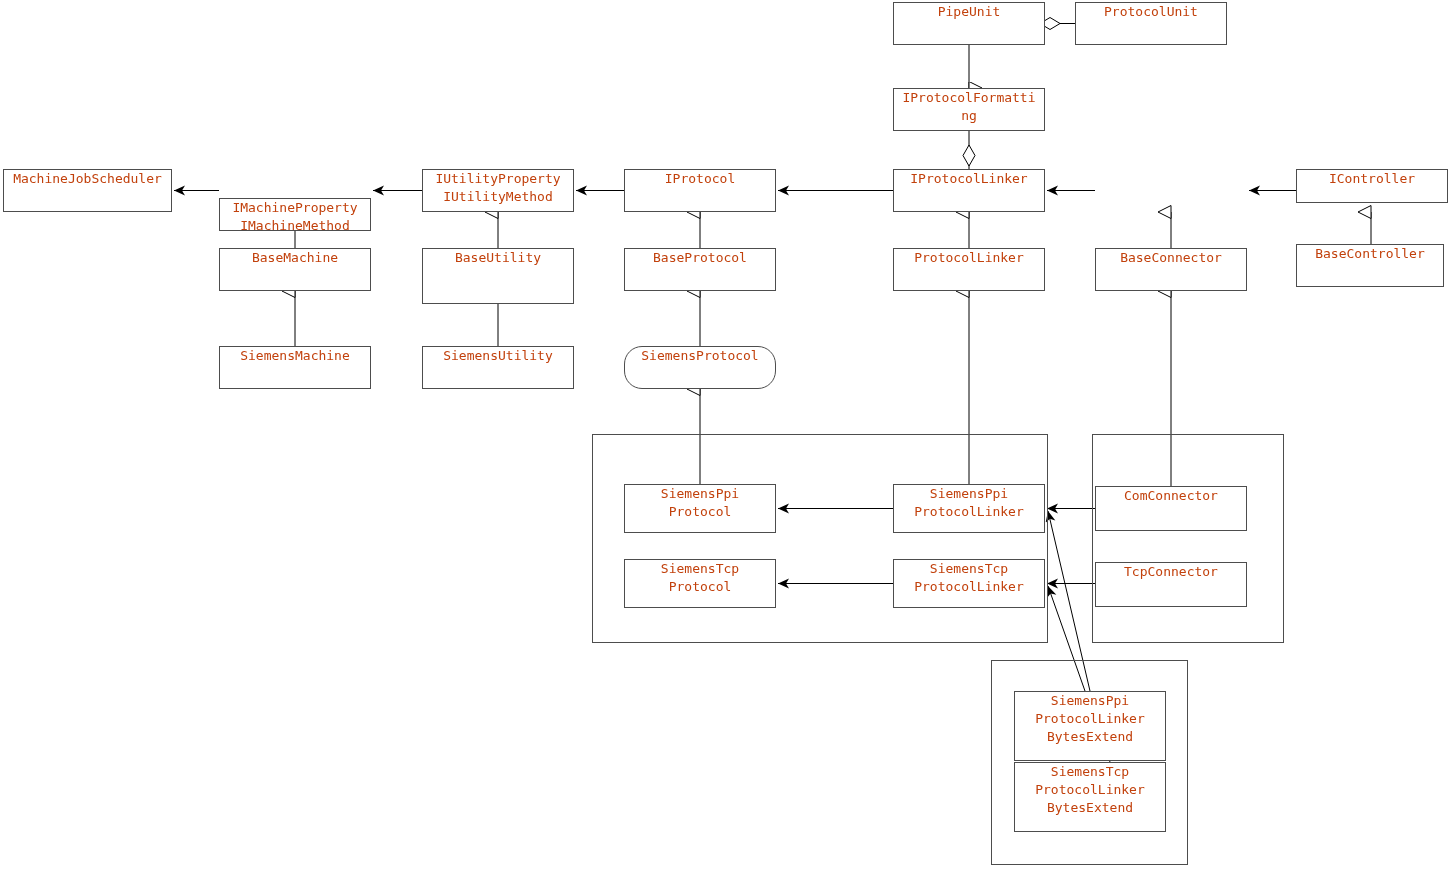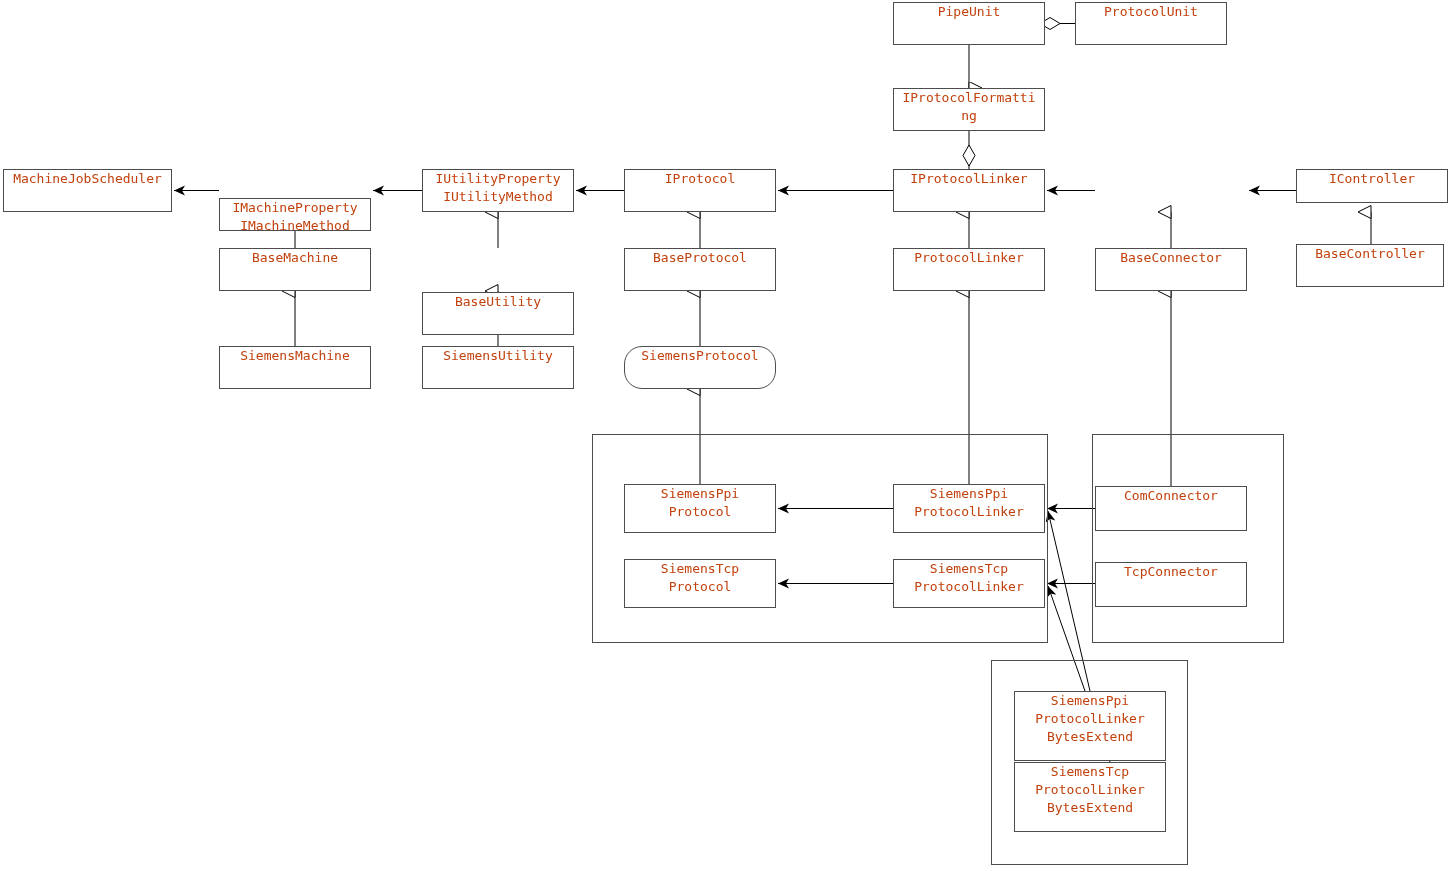--- a/index.html
+++ b/index.html
@@ -116,21 +116,21 @@
 
 
   <div class="node" style="left:1296px;top:169px;width:152px;height:34px;">
     <span>IController</span>
     </div>
 
   <div class="node" style="left:219px;top:248px;width:152px;height:43px;">
     <span>BaseMachine</span>
     </div>
 
-  <div class="node" style="left:422px;top:248px;width:152px;height:43px;margin-top:44px;">
+  <div class="node" style="left:422px;top:248px;width:152px;height:56px;">
     <span>BaseUtility</span>
     </div>
 
   <div class="node" style="left:624px;top:248px;width:152px;height:43px;">
     <span>BaseProtocol</span>
     </div>
 
   <div class="node" style="left:893px;top:248px;width:152px;height:43px;">
     <span>ProtocolLinker</span>
     </div>

